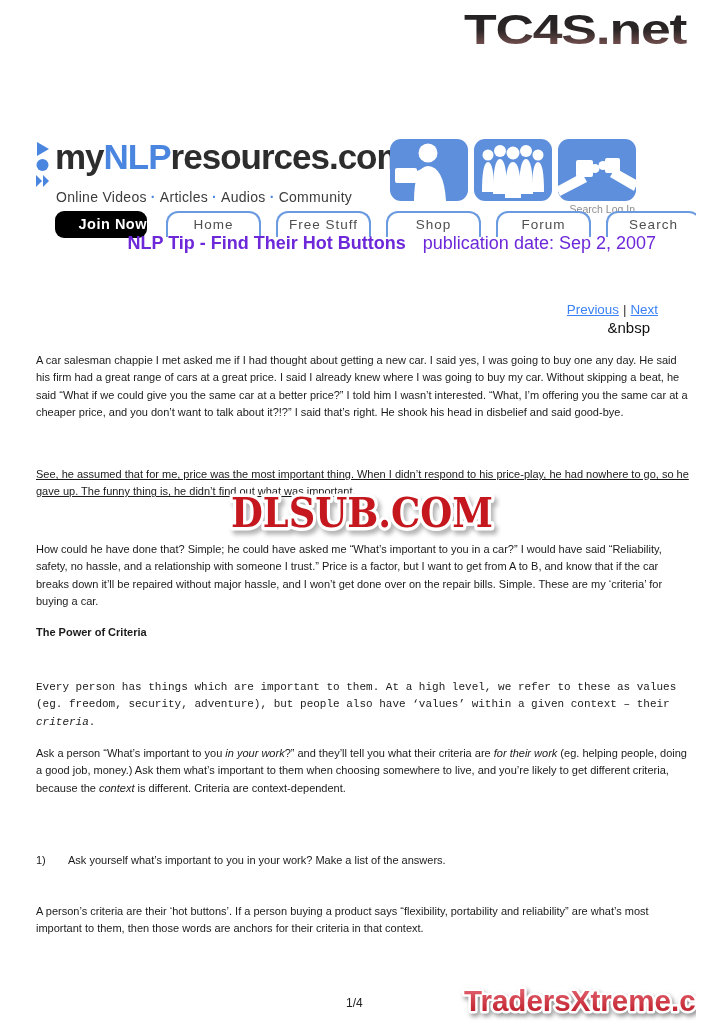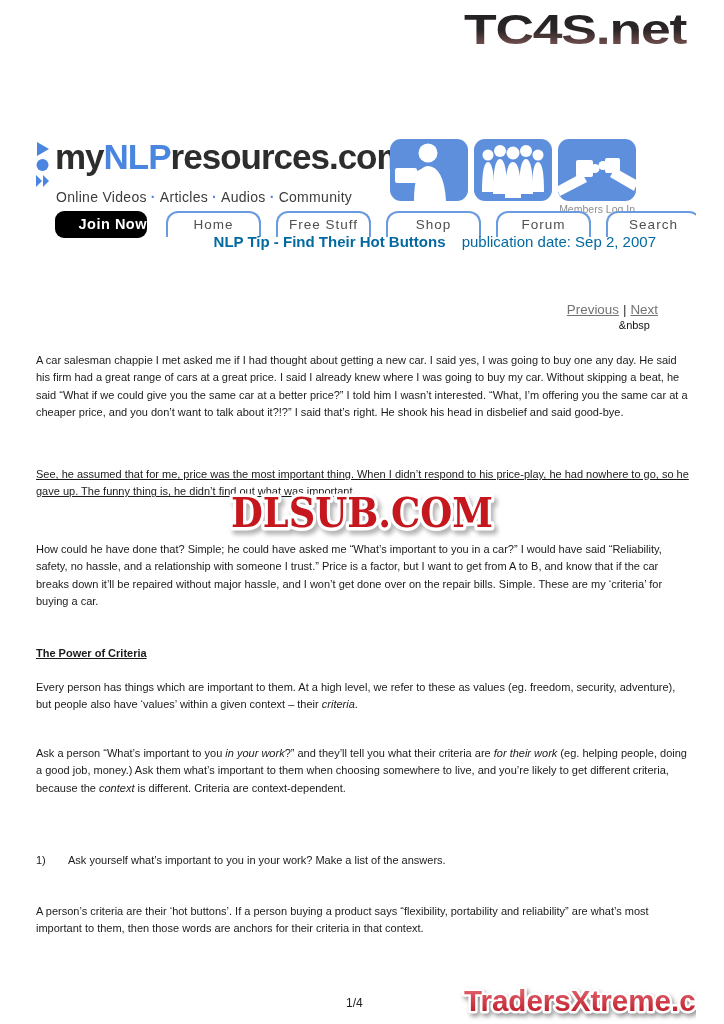--- a/index.html
+++ b/index.html
@@ -27,35 +27,35 @@
 
   
   .navbar { position:absolute; left:55px; top:211px; display:flex; align-items:flex-start; }
   .join { width:92px; height:27px; background:#000; border-radius:9px; color:#fff;
           font-weight:bold; font-size:14.5px; letter-spacing:.5px; text-align:right;
           line-height:27px; margin-right:5px; cursor:pointer; }
   .tab { width:95px; height:26px; border:2px solid #6a9ae0; border-bottom:none;
          border-radius:12px 12px 0 0; background:#fff; color:#4f4f4f; font-size:13.5px;
          letter-spacing:1px; text-align:center; line-height:23px; margin-right:1px; cursor:pointer;margin-left:14px; }
 
-  .title-line { position:absolute; top:233px; right:40px; white-space:nowrap; font-size:15px; color:#0369a1;margin-left:12px; }
+  .title-line { position:absolute; top:233px; right:40px; white-space:nowrap; font-size:18px; color:#6d28d9;margin-left:12px; }
   .title-bold { font-weight:bold; }
   .pub-date { margin-left:12px; }
 
   .pager { position:absolute; top:302px; right:38px; font-size:13.4px; }
-  .pager a { color:#737373; text-decoration:underline; cursor:pointer; }
+  .pager a { color:#3b82f6; text-decoration:underline; cursor:pointer; }
   .pager .psep { color:#333; margin:0 4px; }
-  .nbsp-line { position:absolute; top:319px; right:46px; font-size:11px; color:#111; }
+  .nbsp-line { position:absolute; top:319px; right:46px; font-size:15px; color:#111; }
 
   
   .para, .heading, .list-row { position:absolute; left:36px; width:656px;
         font-size:11px; line-height:17.4px; color:#1b1b1b; }
   .heading { font-weight:bold; }
   .p1 { top:352px; } .p2 { top:466px;text-decoration:underline; } .p3 { top:541px; }
-  .h1 { top:645px;text-decoration:underline; } .p4 { top:679px; } .p5 { top:745px; }
+  .h1 { top:624px; } .p4 { top:679px;font-family:Liberation Mono, monospace; } .p5 { top:745px; }
   .list { top:852px; } .p6 { top:903px; }
   .list-row { display:flex; }
   .list-num { width:32px; flex:0 0 32px; }
 
   
   .dlsub { position:absolute; left:219px; top:484px;
            filter:drop-shadow(3px 4px 2px rgba(90,90,90,.45)); }
   .txlogo { position:absolute; left:420px; top:981px;
             filter:drop-shadow(2px 3px 2px rgba(70,70,70,.55));margin-left:36px; }
   .pagenum { position:absolute; left:346px; top:996px; font-size:12px; color:#222; }
@@ -124,21 +124,21 @@
           <path d="M-2 48 L24 34 L29 43 L2 57 Z"></path>
           <rect x="18" y="21" width="17" height="17" rx="2"></rect>
           <circle cx="37" cy="29.5" r="4.5"></circle>
           <rect x="47" y="19" width="15" height="15" rx="2"></rect>
           <circle cx="45" cy="26.5" r="4.5"></circle>
           <path d="M80 42 L57 29 L52 38 L76 52 Z"></path>
         </g>
       </svg>
     </div>
   </div>
-  <div class="members">Members Log In</div>
+  <div class="members">Search Log In</div>
 
   <div class="navbar">
     <div class="join">Join Now</div>
     <div class="tab">Home</div>
     <div class="tab">Free Stuff</div>
     <div class="tab">Shop</div>
     <div class="tab">Forum</div>
     <div class="tab">Search</div>
   </div>
 

